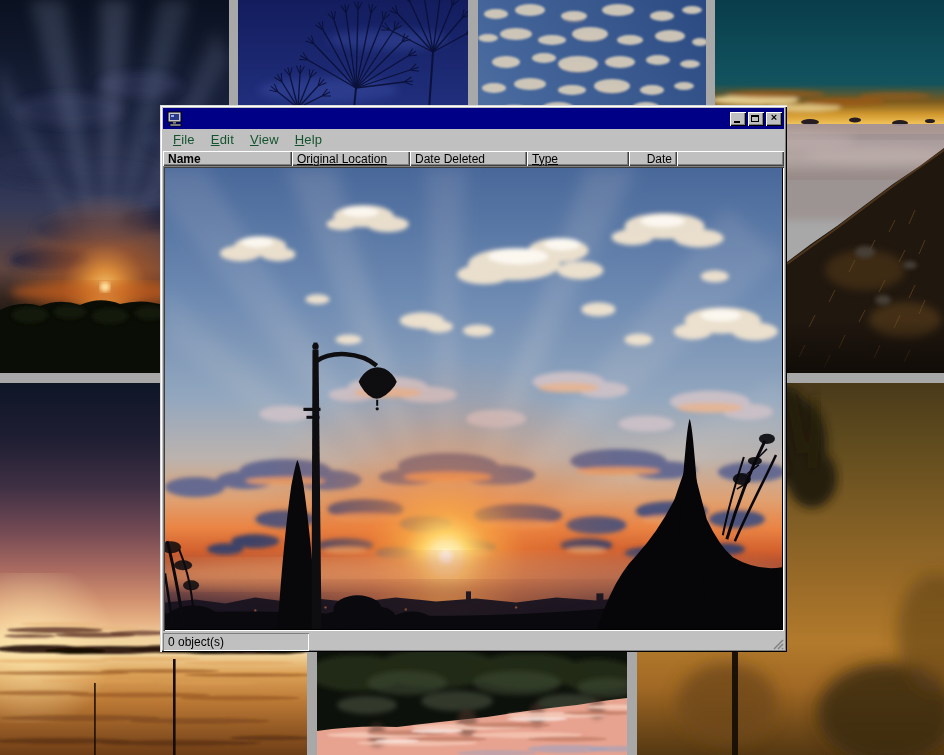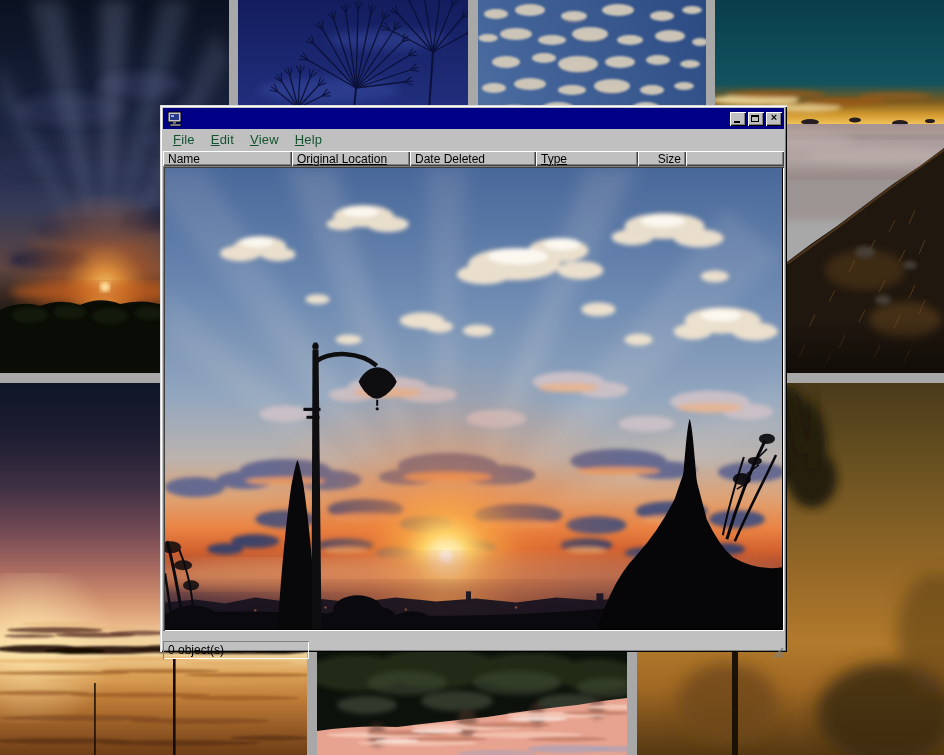--- a/index.html
+++ b/index.html
@@ -41,21 +41,21 @@
          font-size:12px;color:#000;padding:0 5px;display:flex;align-items:center;
          white-space:nowrap;overflow:hidden;}
   .hcell.right{justify-content:flex-end;}
 
   .content{flex:1 1 auto;position:relative;background:#000;
            box-shadow: inset 1px 1px 0 #808080, inset 2px 2px 0 #404040,
                        inset -1px -1px 0 #ffffff;
            padding:2px;}
   .content svg{display:block;width:100%;height:100%;}
 
-  .statusbar{height:18px;flex:0 0 auto;margin-top:10px;display:flex;gap:3px;position:relative;}
+  .statusbar{height:18px;flex:0 0 auto;margin-top:2px;display:flex;gap:3px;position:relative;}
   .spanel{box-sizing:border-box;height:18px;
           box-shadow: inset 1px 1px 0 #808080, inset -1px -1px 0 #ffffff;
           font-size:12px;color:#000;display:flex;align-items:center;padding:0 5px;
           white-space:nowrap;overflow:hidden;}
   .sp1{width:146px;}
   .sp2{flex:1 1 auto;}
   .grip{position:absolute;right:0;bottom:1px;width:13px;height:13px;}
 </style>
 </head>
 <body>
@@ -521,25 +521,25 @@
   </div>
 
   <div class="menubar">
     <span class="menu-item"><u>F</u><span>ile</span></span>
     <span class="menu-item"><u>E</u><span>dit</span></span>
     <span class="menu-item"><u>V</u><span>iew</span></span>
     <span class="menu-item"><u>H</u><span>elp</span></span>
   </div>
 
   <div class="headerbar">
-    <div class="hcell" style="width:129px;">Name</div>
+    <div class="hcell" style="width:129px;font-weight:bold;">Name</div>
     <div class="hcell" style="width:118px;text-decoration:underline;">Original Location</div>
-    <div class="hcell" style="width:126px;">Date Deleted</div>
+    <div class="hcell" style="width:117px;">Date Deleted</div>
     <div class="hcell" style="width:102px;text-decoration:underline;">Type</div>
-    <div class="hcell right" style="width:48px;">Size</div>
+    <div class="hcell right" style="width:48px;">Date</div>
     <div class="hcell" style="flex:1 1 auto;"></div>
   </div>
 
   <div class="content">
 
     <svg viewBox="0 0 615 460" preserveAspectRatio="none">
       <defs>
         <linearGradient id="sky" x1="0" y1="0" x2="0" y2="1">
           <stop offset="0" stop-color="#49689a"></stop>
             <stop offset=".28" stop-color="#6d8ab2"></stop>

